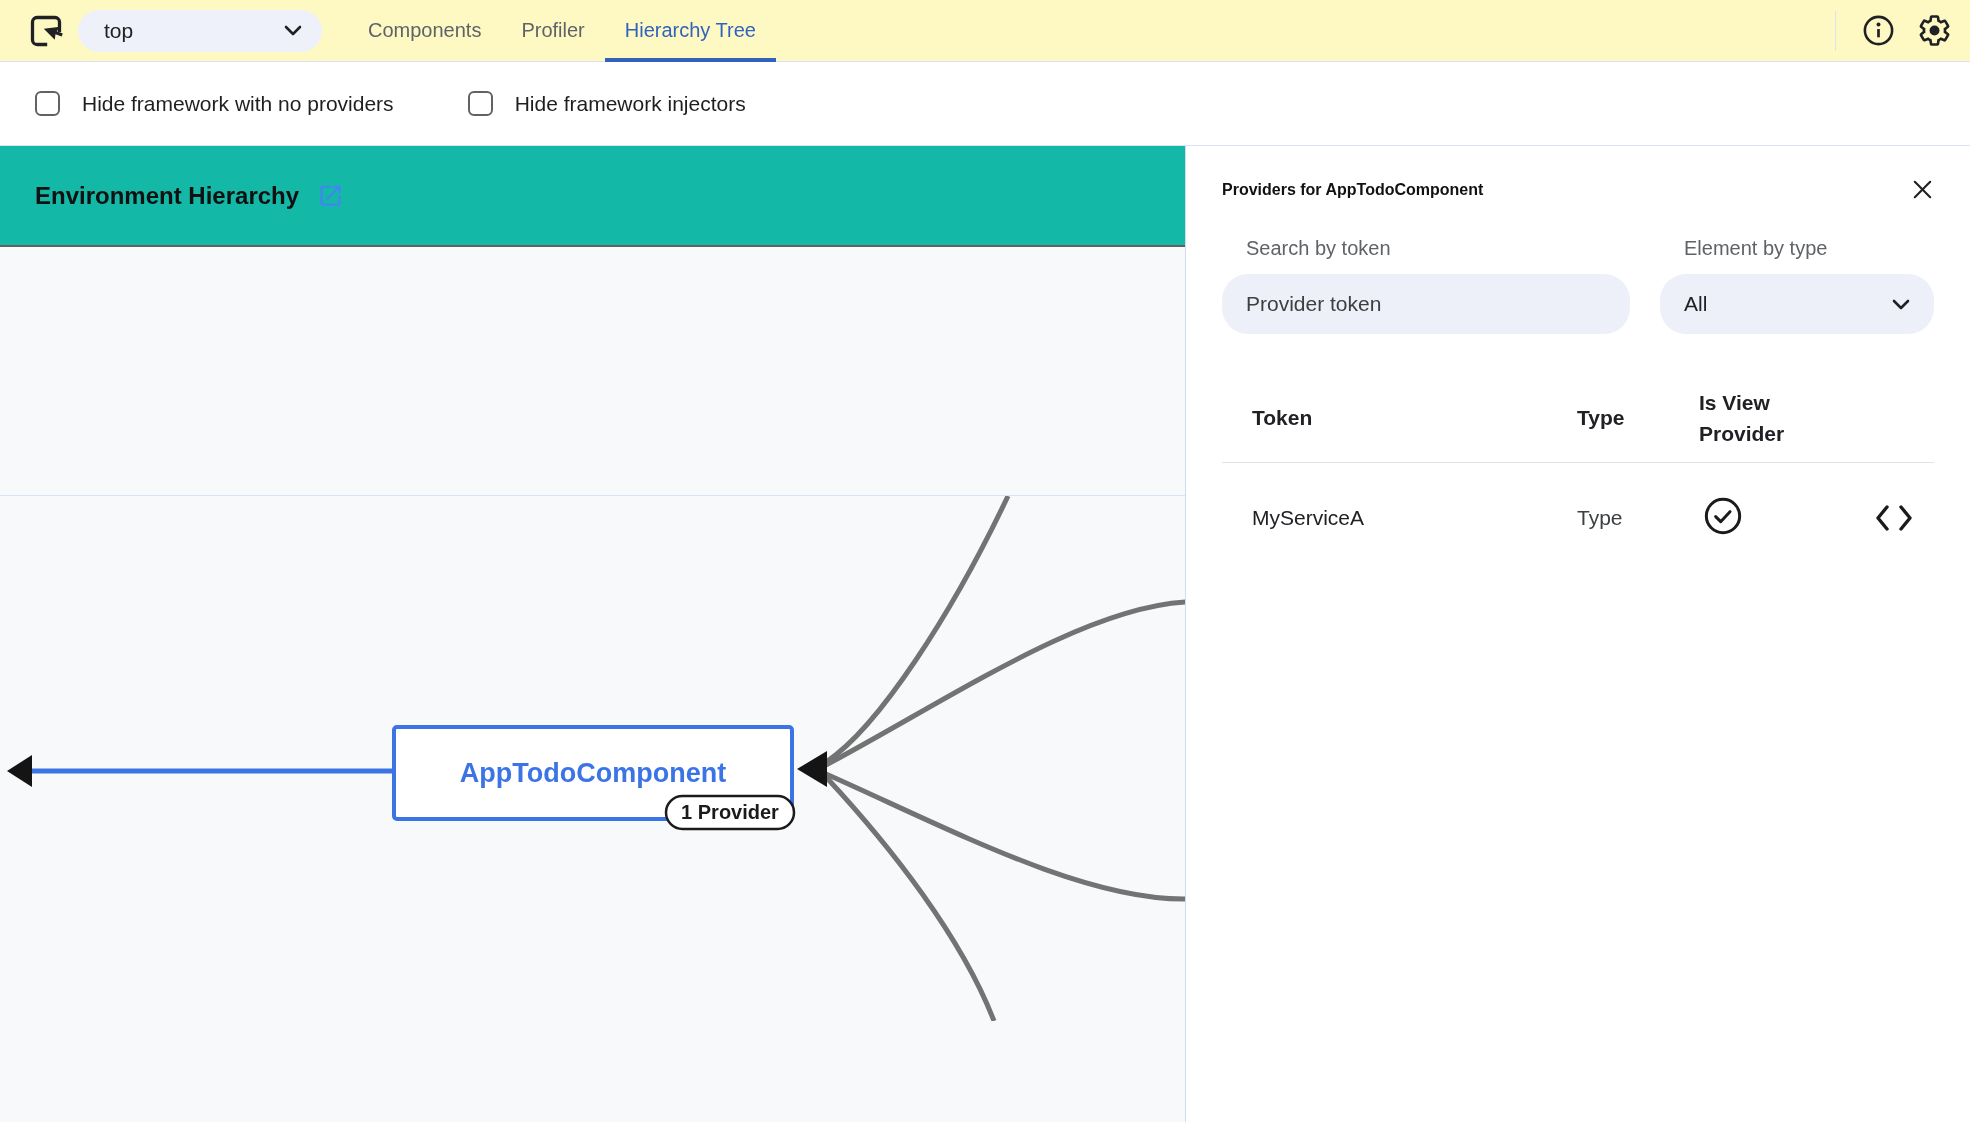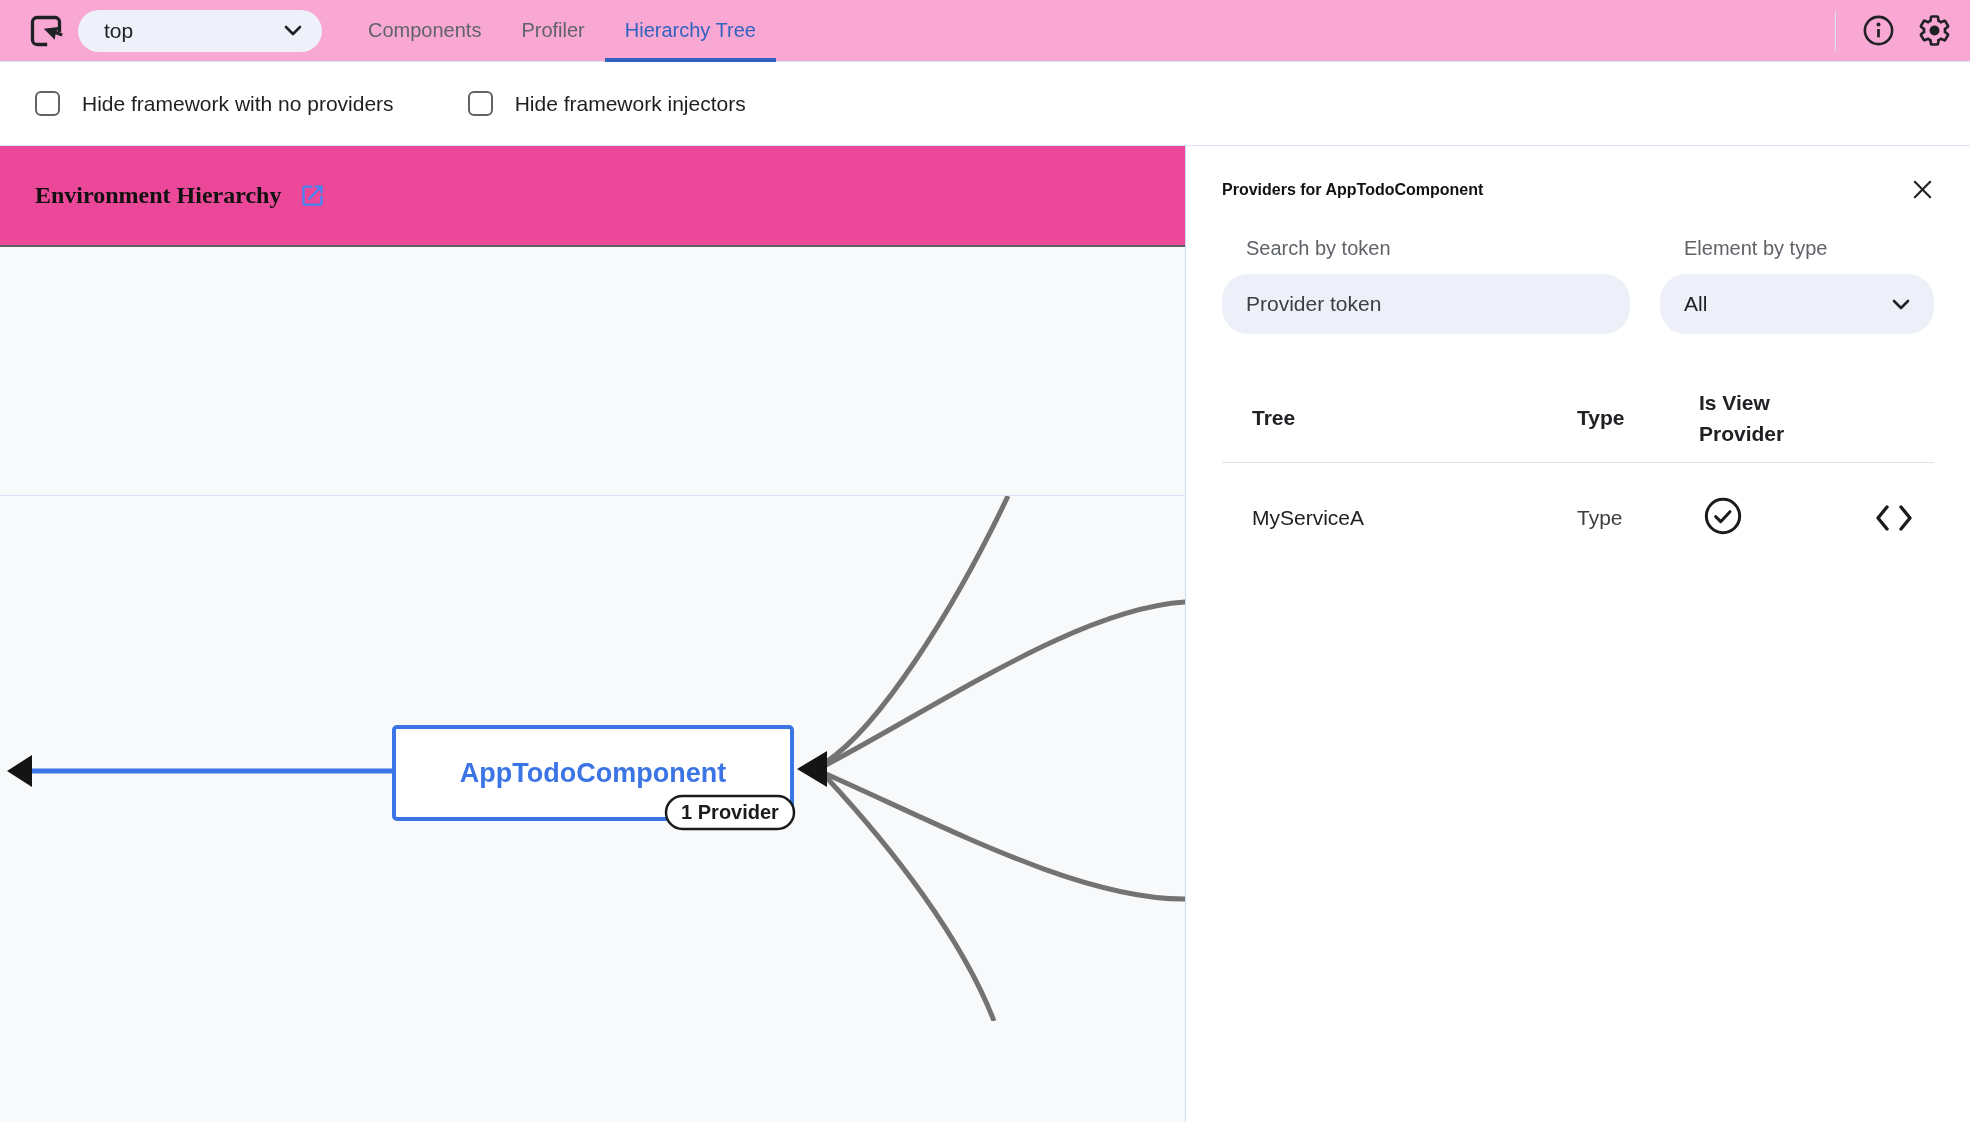--- a/index.html
+++ b/index.html
@@ -5,21 +5,21 @@
   html,body{margin:0;padding:0;}
   body{
     width:1970px;height:1122px;overflow:hidden;background:#fff;
     font-family:"Liberation Sans","DejaVu Sans",sans-serif;color:#202124;
     -webkit-font-smoothing:antialiased;
   }
   .app{width:1970px;height:1122px;display:flex;flex-direction:column;}
 
   
   .toolbar{height:61px;border-bottom:1px solid #d9e2f7;display:flex;align-items:center;
-    padding:0 18px 0 28px;flex:0 0 auto;background:#f9a8d4;}
+    padding:0 18px 0 28px;flex:0 0 auto;background:#fef9c3;}
   .icon-btn{background:none;border:none;padding:0;margin:0;cursor:pointer;display:flex;
     align-items:center;justify-content:center;}
   .inspect-btn{margin-right:14px;}
   .frame-select{height:42px;min-width:198px;border-radius:21px;background:#eef1f9;
     display:flex;align-items:center;justify-content:space-between;padding:0 20px 0 26px;
     font-size:21px;color:#202124;cursor:pointer;}
   .tabs{display:flex;align-self:stretch;margin-left:26px;}
   .tab{padding:0 20px;display:flex;align-items:center;font-size:20px;color:#5f6368;
     position:relative;cursor:pointer;white-space:nowrap;}
   .tab.active{color:#3163be;}
@@ -33,22 +33,22 @@
     padding-left:35px;gap:74px;flex:0 0 auto;background:#fff;}
   .checkbox-field{display:flex;align-items:center;gap:22px;font-size:21px;color:#1f1f1f;
     cursor:pointer;}
   .checkbox{appearance:none;-webkit-appearance:none;width:25px;height:25px;margin:0;
     border:2px solid #5f6368;border-radius:6px;background:#fff;cursor:pointer;}
 
   
   .main{flex:1;display:flex;min-height:0;}
   .left{width:1185px;flex:0 0 auto;border-right:1px solid #cfdcf3;display:flex;
     flex-direction:column;}
-  .section-header{height:99px;flex:0 0 auto;border-bottom:2px solid #5f6165;background:#ec4899;
-    display:flex;align-items:center;gap:18px;padding-left:35px;font-family:Liberation Serif, serif;}
+  .section-header{height:99px;flex:0 0 auto;border-bottom:2px solid #5f6165;background:#14b8a6;
+    display:flex;align-items:center;gap:18px;padding-left:35px;}
   .section-title{margin:0;font-size:24px;font-weight:bold;color:#111;}
   .graph{background:#f8f9fa;}
   .env-graph{height:248px;flex:0 0 auto;border-bottom:1px solid #d9e2f7;}
   .el-graph{flex:1;min-height:0;overflow:hidden;}
 
   
   .panel{flex:1;background:#fff;padding:0 36px;overflow:hidden;}
   .panel-header{margin-top:32px;display:flex;align-items:center;justify-content:space-between;}
   .panel-title{margin:0;font-size:16px;font-weight:bold;color:#111;}
   .search-row{display:flex;gap:30px;margin-top:36px;}
@@ -192,21 +192,21 @@
             <span>All</span>
             <svg width="18" height="11" viewBox="0 0 18 11">
               <polyline points="2,2 9,9 16,2" fill="none" stroke="#202124" stroke-width="2.6" stroke-linecap="round" stroke-linejoin="round"></polyline>
             </svg>
           </div>
         </div>
       </div>
 
       <div class="ptable">
         <div class="trow thead">
-          <div class="cell">Tree</div>
+          <div class="cell">Token</div>
           <div class="cell">Type</div>
           <div class="cell">
             <span class="wrap-head">Is View Provider</span>
           </div>
           <div class="cell last"></div>
         </div>
 
         <div class="trow tdata">
           <div class="cell">MyServiceA</div>
           <div class="cell muted-cell">Type</div>

